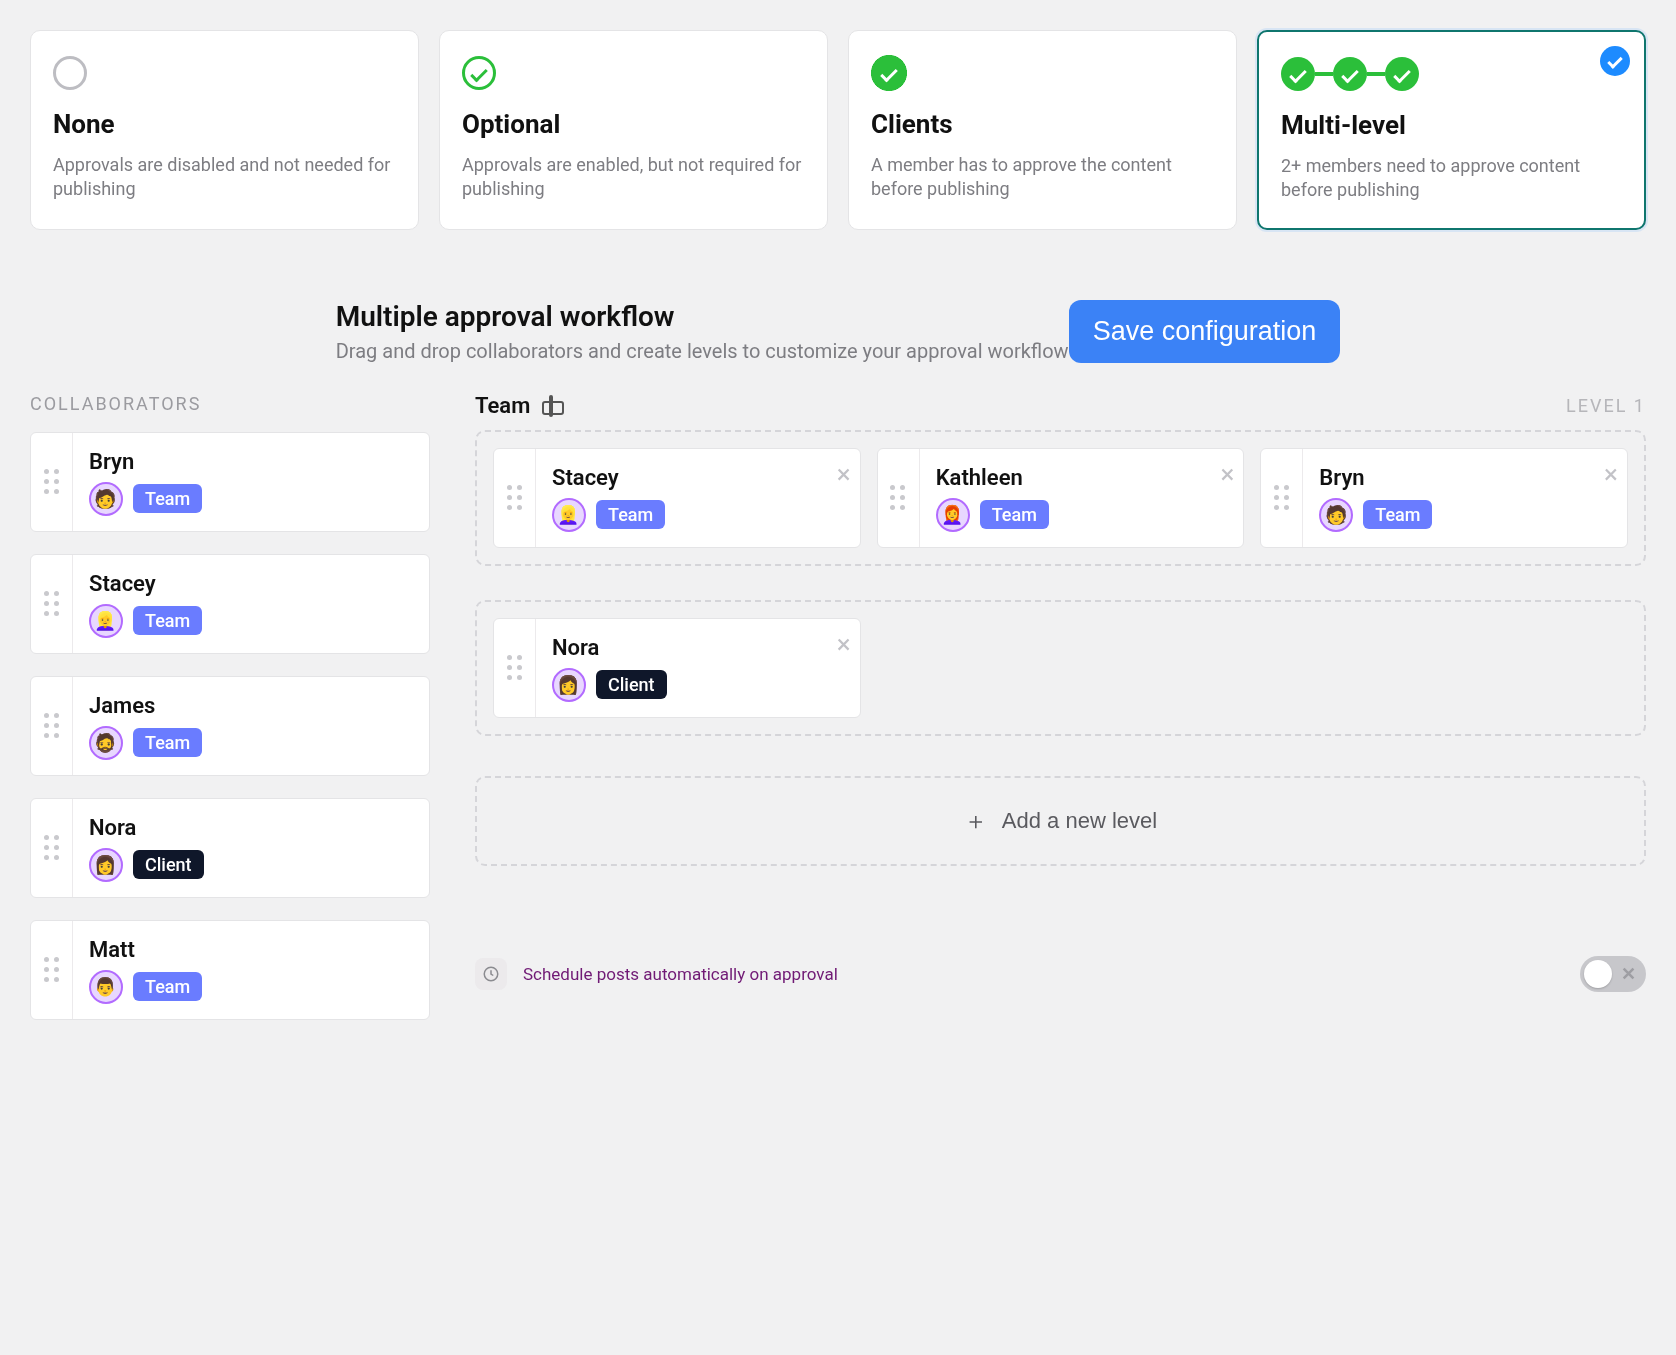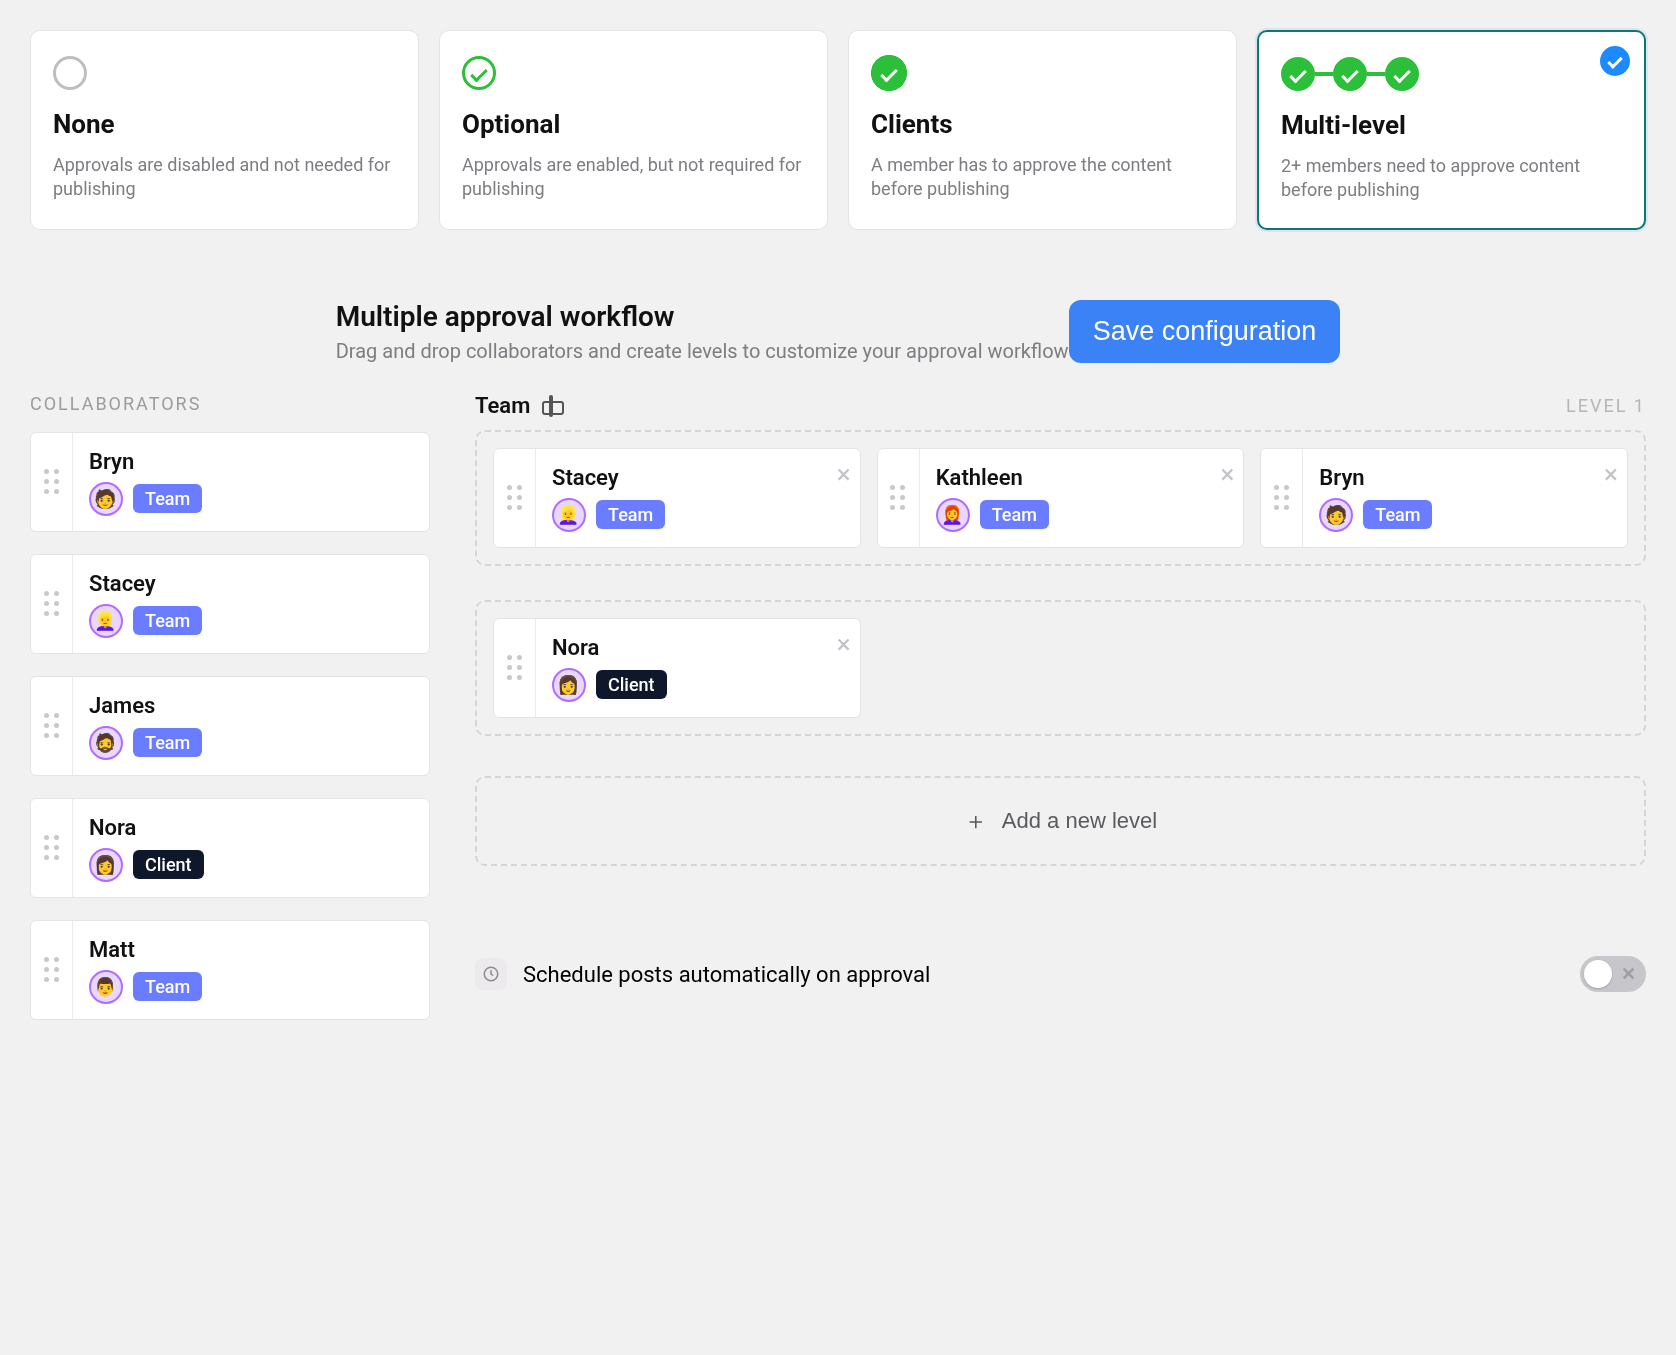--- a/index.html
+++ b/index.html
@@ -153,21 +153,21 @@
     color:#5a5a5f;
     cursor:pointer;
     background:transparent;
     width:100%;
   }
   .plus-ico { font-size:24px; color:#5a5a5f; }
 
   
   .toggle-section { margin-top:50px; display:flex; flex-direction:column; gap:24px;}
   .toggle-row { display:flex; align-items:center; gap:16px;}
-  .toggle-label { font-size:22px; color:#000000; flex:0 0 auto;}
+  .toggle-label { font-size:17px; color:#701a75; flex:0 0 auto;}
   .toggle-spacer { flex:1; }
   .t-icon-box {
     width:32px; height:32px; border-radius:8px; background:#eceaec; display:flex; align-items:center; justify-content:center; color:#8b8b90;
   }
   .toggle {
     width:66px; height:36px; border-radius:20px; position:relative; cursor:pointer;
   }
   .toggle .knob{
     position:absolute; top:4px; width:28px; height:28px; border-radius:50%; background:#fff;
     box-shadow:0 1px 2px rgba(0,0,0,.2);

